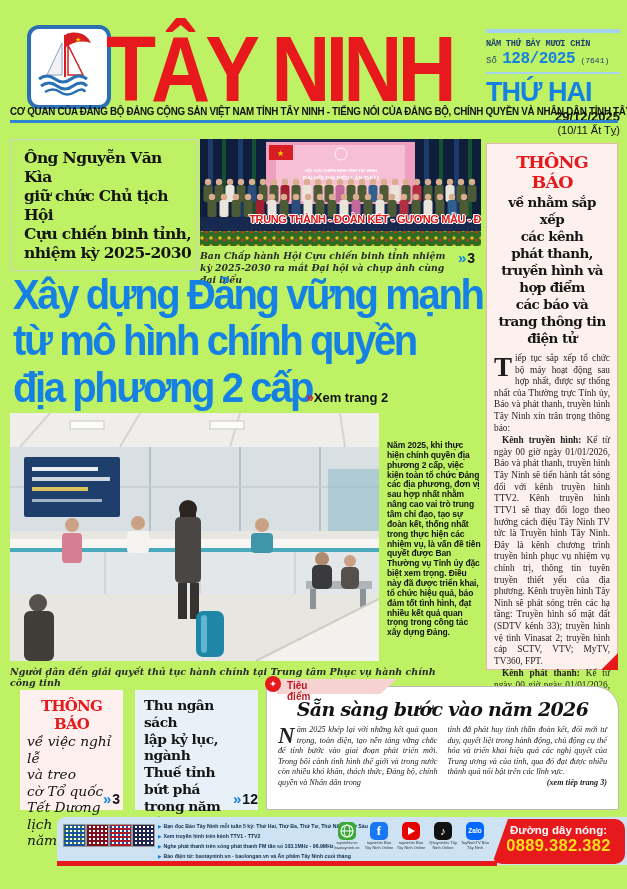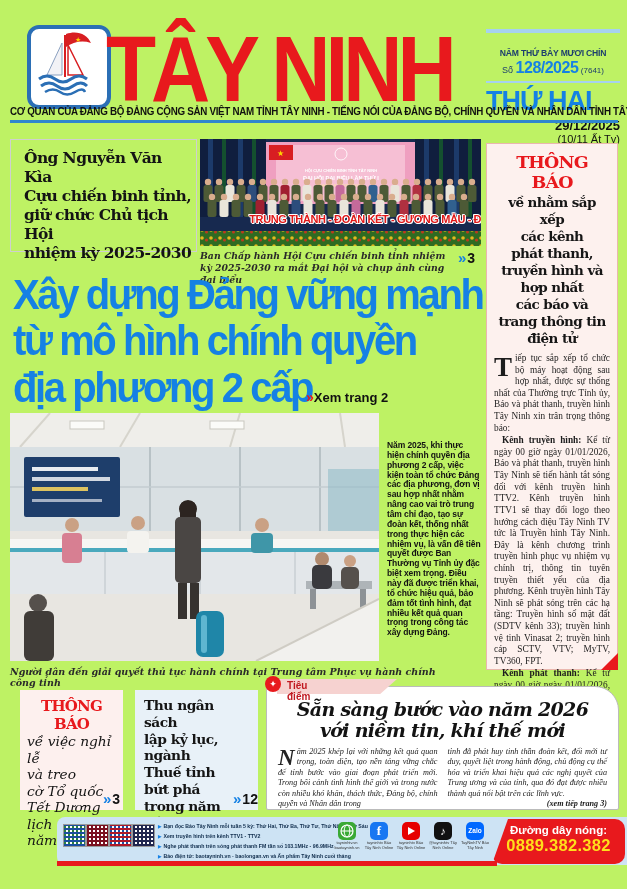--- a/index.html
+++ b/index.html
@@ -5,34 +5,34 @@
   html,body{margin:0;padding:0;background:#fff;}
   .page{position:relative;width:627px;height:889px;background:#bef264;overflow:hidden;
         font-family:"Liberation Sans",sans-serif;}
   .abs{position:absolute;}
 
   
   .logo-box{left:27px;top:25px;width:76px;height:76px;border:4px solid #2b6fb5;border-radius:12px;background:#fff;}
   .mast-title{left:106px;top:24px;color:#e8191d;font-weight:bold;font-size:82px;letter-spacing:-5px;
               transform:scale(1.0,1.12);transform-origin:left top;white-space:nowrap;line-height:1;}
   .issue-blk{left:486px;top:29px;width:134px;}
-  .issue-top{border-top:4px solid #a6d2ef;border-bottom:2px solid #a6d2ef;padding:15px 0 4px;text-align:center;}
+  .issue-top{border-top:4px solid #a6d2ef;border-bottom:2px solid #a6d2ef;padding:6px 0 4px;font-family:Liberation Mono, monospace;}
   .year-line{font-size:8.6px;font-weight:bold;color:#1c3e6e;letter-spacing:-0.2px;}
   .issue-no-line{margin-top:1px;color:#1c3e6e;font-size:9px;}
   .issue-no{color:#1581e4;font-weight:bold;font-size:16px;letter-spacing:-0.5px;}
   .issue-serial{font-size:8px;}
   .weekday{margin-top:3px;text-align:left;color:#1581e4;font-weight:bold;font-size:27px;letter-spacing:-1px;}
   .mast-date{text-align:right;font-weight:bold;font-size:13px;color:#111;margin-top:1px;}
   .mast-lunar{text-align:right;font-size:11px;color:#111;}
   .tagline{left:10px;top:106px;width:610px;font-size:10px;font-weight:bold;color:#101010;
            letter-spacing:-0.3px;white-space:nowrap;transform:scaleX(0.98);transform-origin:left;}
   .mast-rule{left:10px;top:120px;width:608px;height:3px;background:#2f86d0;}
 
   
-  .vet-box{left:10px;top:139px;width:187px;height:113px;border:1.5px solid #cfcfcf;box-sizing:border-box;padding:9px 4px 0 13px;}
+  .vet-box{left:10px;top:139px;width:187px;height:132px;border:1.5px solid #cfcfcf;box-sizing:border-box;padding:9px 4px 0 13px;}
   .vet-box .hl{font-family:"DejaVu Serif",serif;font-weight:bold;font-size:15.5px;letter-spacing:-0.6px;
                line-height:1.22;color:#141414;}
   .photo1{left:200px;top:139px;width:281px;height:107px;overflow:hidden;}
   .banner-txt{left:0;top:74px;width:315px;text-align:right;color:#e01818;font-weight:bold;font-size:11px;
               letter-spacing:-0.4px;white-space:nowrap;
               text-shadow:-1px 0 #fff,1px 0 #fff,0 -1px #fff,0 1px #fff,1px 1px #fff,-1px -1px #fff;}
   .cap1{left:200px;top:250px;width:248px;font-family:"DejaVu Serif",serif;font-style:italic;font-weight:bold;
         font-size:9.3px;line-height:1.28;color:#2a2a2a;}
   .pref{font-weight:bold;font-size:14px;color:#111;white-space:nowrap;}
   .pref::before{content:"\00BB";color:#1581e4;font-weight:bold;margin-right:1px;font-size:15px;}
@@ -150,22 +150,22 @@
     <div class="weekday">THỨ HAI</div>
     <div class="mast-date">29/12/2025</div>
     <div class="mast-lunar">(10/11 Ất Tỵ)</div>
   </div>
 
   <div class="abs tagline">CƠ QUAN CỦA ĐẢNG BỘ ĐẢNG CỘNG SẢN VIỆT NAM TỈNH TÂY NINH - TIẾNG NÓI CỦA ĐẢNG BỘ, CHÍNH QUYỀN VÀ NHÂN DÂN TỈNH TÂY NINH</div>
   <div class="abs mast-rule"></div>
 
   <div class="abs vet-box">
     <div class="hl">Ông Nguyễn Văn Kìa</div>
+    <div class="hl">giữ chức Chủ tịch Hội</div>
     <div class="hl">Cựu chiến binh tỉnh,</div>
-    <div class="hl">giữ chức Chủ tịch Hội</div>
     <div class="hl">nhiệm kỳ 2025-2030</div>
   </div>
 
   <div class="abs photo1">
     <svg width="281" height="107" viewBox="0 0 281 107">
       <defs>
         <g id="pp">
             <circle cx="0" cy="-3" r="3.2" fill="#d9ad8e"></circle>
             <rect x="-4.5" y="0" width="9" height="17" rx="2.5" fill="currentColor"></rect>
           </g>
@@ -253,21 +253,21 @@
   <div class="abs cap1">Ban Chấp hành Hội Cựu chiến binh tỉnh nhiệm kỳ 2025-2030 ra mắt Đại hội và chụp ảnh cùng đại biểu</div>
   <div class="abs pref pref1">3</div>
 
   <div class="abs notice">
     <div class="kick">THÔNG BÁO</div>
     <div class="ttl">
       <div>về nhằm sắp xếp</div>
       <div>các kênh</div>
       <div>phát thanh,</div>
       <div>truyền hình và</div>
-      <div>hợp nhất</div>
+      <div>hợp điểm</div>
       <div>các báo và</div>
       <div>trang thông tin</div>
       <div>điện tử</div>
     </div>
     <div class="bod">
       <p><span class="dropcap">T</span><span>iếp tục sắp xếp tổ chức bộ máy hoạt động sau hợp nhất, được sự thống nhất của Thường trực Tỉnh ủy, Báo và phát thanh, truyền hình Tây Ninh xin trân trọng thông báo:</span></p>
       <p class="ind"><span class="lead">Kênh truyền hình:</span><span> Kể từ ngày 00 giờ ngày 01/01/2026, Báo và phát thanh, truyền hình Tây Ninh sẽ tiến hành tắt sóng đối với kênh truyền hình TTV2. Kênh truyền hình TTV1 sẽ thay đổi logo theo hướng cách điệu Tây Ninh TV tức là Truyền hình Tây Ninh. Đây là kênh chương trình truyền hình phục vụ nhiệm vụ chính trị, thông tin tuyên truyền thiết yếu của địa phương. Kênh truyền hình Tây Ninh sẽ phát sóng trên các hạ tầng: Truyền hình số mặt đất (SDTV kênh 33); truyền hình vệ tinh Vinasat 2; truyền hình cáp SCTV, VTV; MyTV, TV360, FPT.</span></p>
       <p class="ind"><span class="lead">Kênh phát thanh:</span><span> Kể từ ngày 00 giờ ngày 01/01/2026, Báo và phát thanh, truyền hình Tây Ninh cũng sẽ tắt sóng đối với kênh phát thanh FM trên tần số 96,9 MHz. Kênh phát thanh 103,1 MHz sẽ trở thành kênh chương trình phát thanh phục vụ nhiệm vụ chính trị, thông tin tuyên truyền thiết yếu của địa phương.</span></p>
     </div>
     <div class="cont">(xem tiếp trang 3)</div>
@@ -359,21 +359,20 @@
   <div class="abs pref pref3">12</div>
 
   <div class="abs focusbox">
     <div class="abs badge">
       <div class="badge-shape"></div>
       <div class="badge-dot">✦</div>
       <div class="badge-txt">Tiêu điểm</div>
     </div>
     <div class="focus-hl">
       <div>Sẵn sàng bước vào năm 2026</div>
-      <div>với niềm tin, khí thế mới</div>
     </div>
     <div class="focus-cols">
       <div class="fcol"><span class="fdrop">N</span><span>ăm 2025 khép lại với những kết quả quan trọng, toàn diện, tạo nền tảng vững chắc để tỉnh bước vào giai đoạn phát triển mới. Trong bối cảnh tình hình thế giới và trong nước còn nhiều khó khăn, thách thức, Đảng bộ, chính quyền và Nhân dân trong</span></div>
       <div class="fcol"><span>tỉnh đã phát huy tinh thần đoàn kết, đổi mới tư duy, quyết liệt trong hành động, chủ động cụ thể hóa và triển khai hiệu quả các nghị quyết của Trung ương và của tỉnh, qua đó đạt được nhiều thành quả nổi bật trên các lĩnh vực.</span>
         <div class="fcont">(xem tiếp trang 3)</div>
       </div>
     </div>
   </div>
 
   <div class="abs fband">

